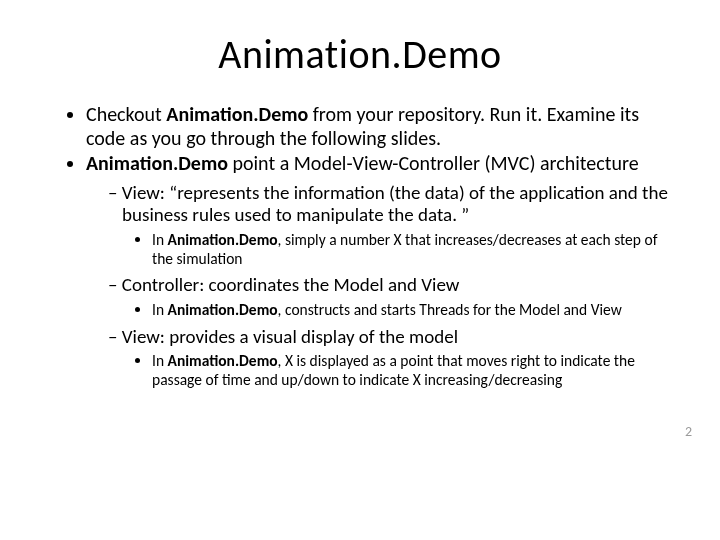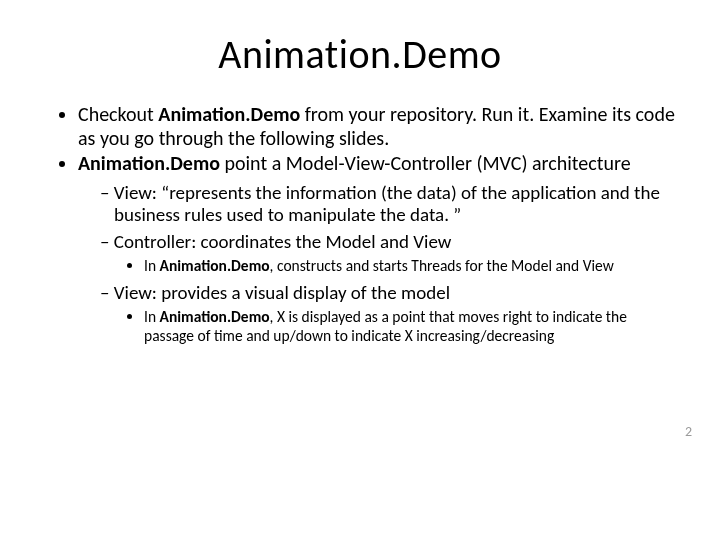--- a/index.html
+++ b/index.html
@@ -21,21 +21,21 @@
   }
   h1.title {
     text-align: center;
     font-weight: 400;
     font-size: 40px;
     margin: 18px 0 24px 0;
     letter-spacing: 0.5px;
   }
   ul.lvl1 {
     list-style: disc;
-    margin: 4px;
+    margin: 12px;
     padding-left: 34px;
   }
   ul.lvl1 > li {
     font-size: 20px;
     line-height: 1.18;
     margin: 0 0 2px 0;
   }
   ul.lvl2 {
     list-style: none;
     margin: 6px 0 0 0;
@@ -86,20 +86,25 @@
       <span>Checkout </span><span class="b">Animation.Demo</span><span> from your repository.  Run it.  Examine its code as you go through the following slides.</span>
     </li>
 
     <li>
       <span class="b">Animation.Demo</span><span> point a </span><span class="u">Model-View-Controller (MVC) architecture</span>
 
       <ul class="lvl2">
 
         <li>
           <span>View:  </span><span>“represents the information (the data) of the application and the business rules used to manipulate the data. ”</span>
+          <ul class="lvl3">
+            <li>
+              <span>In </span><span class="b">Animation.Demo</span><span>, simply a number X that increases/decreases at each step of the simulation</span>
+            </li>
+          </ul>
         </li>
 
         <li>
           <span>Controller:  </span><span>coordinates the Model and View</span>
           <ul class="lvl3">
             <li>
               <span>In </span><span class="b">Animation.Demo</span><span>, constructs and starts Threads for the Model and View</span>
             </li>
           </ul>
         </li>

